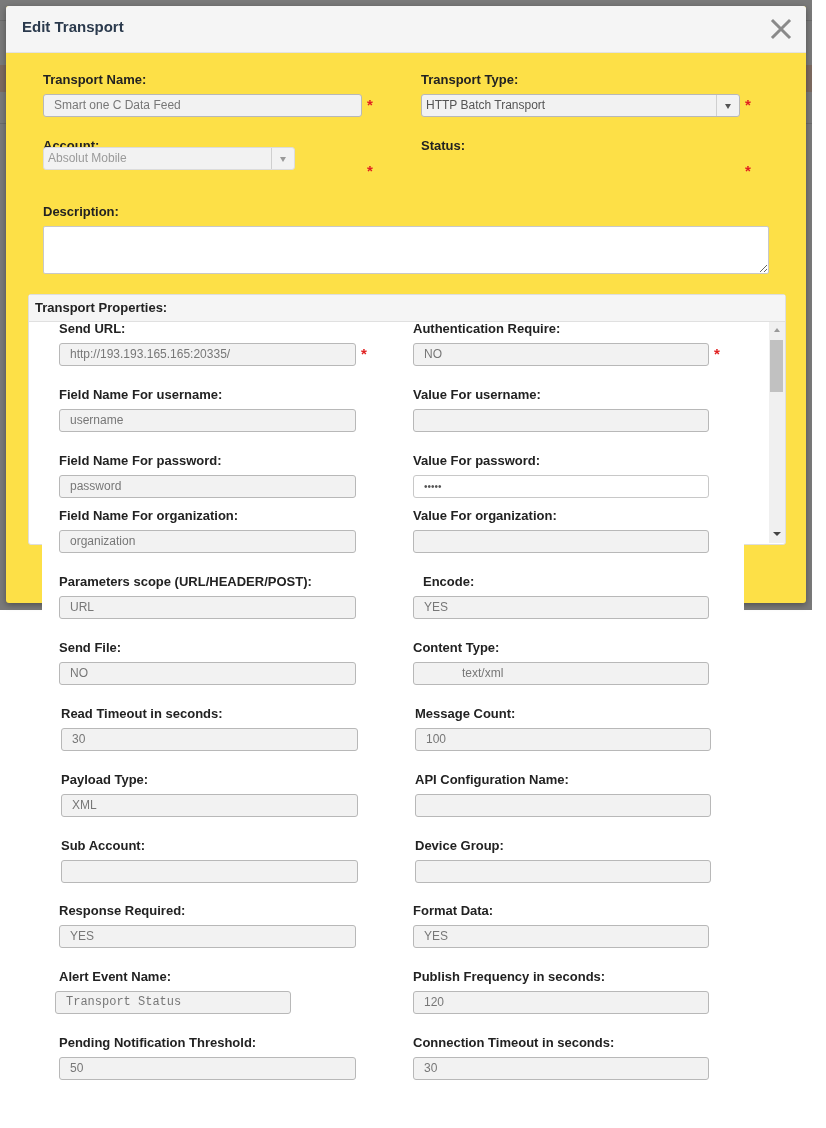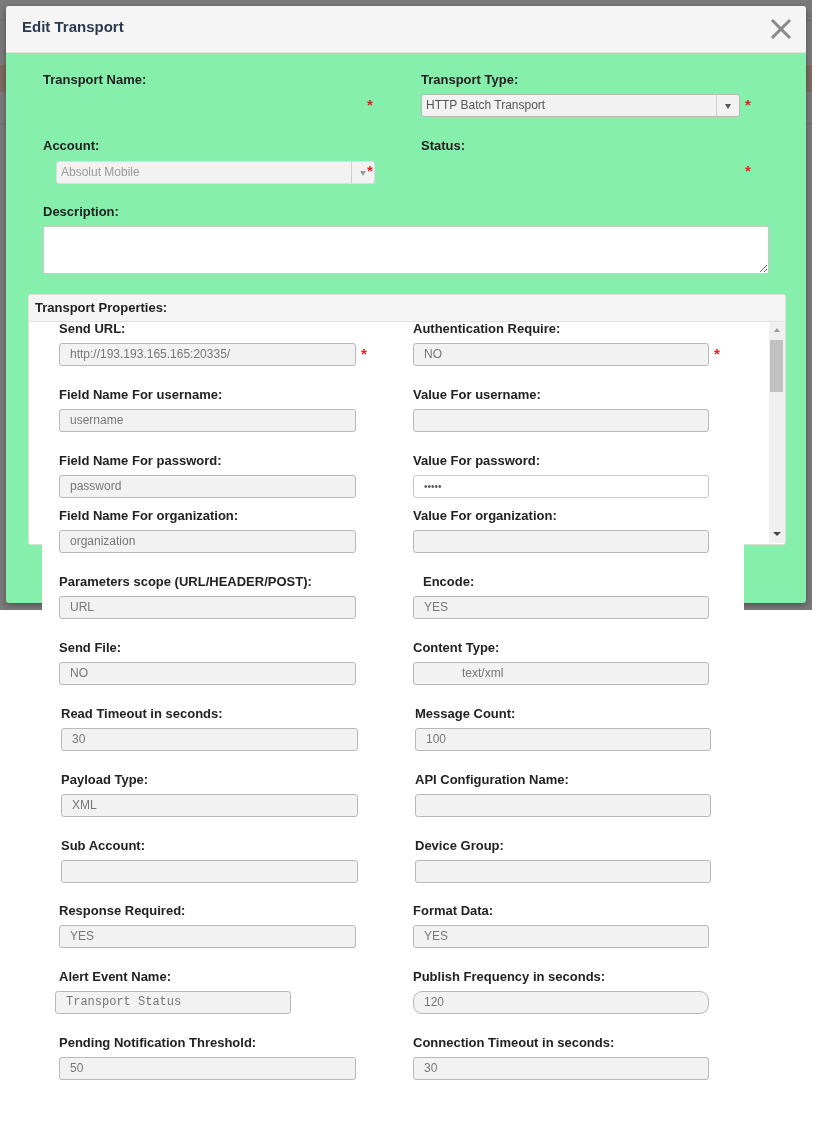--- a/index.html
+++ b/index.html
@@ -12,21 +12,21 @@
   .backdrop {
     position: absolute; left: 0; top: 0; width: 812px; height: 610px;
     background: #7a7a7a;
   }
   .backdrop .band1 { position:absolute; left:0; top:20px; width:100%; height:1px; background:#6c6c6c; }
   .backdrop .band2 { position:absolute; left:0; top:65px; width:100%; height:27px; background:#7d6a60; }
   .backdrop .band3 { position:absolute; left:0; top:123px; width:100%; height:1px; background:#6c6c6c; }
 
   .modal {
     position: absolute; left: 6px; top: 6px; width: 800px; height: 597px;
-    background: #86efac; border-radius: 3px;
+    background: #fde047; border-radius: 3px;
     box-shadow: 0 2px 6px rgba(0,0,0,0.35);
   }
   .modal-header {
     height: 46px; background: #f5f5f5; border-bottom: 1px solid #e3e3e3;
     border-radius: 3px 3px 0 0; position: relative;
   }
   .modal-title {
     position: absolute; left: 16px; top: 12px; font-size: 15px; font-weight: bold;
     color: #2b3a4d;
   }
@@ -107,31 +107,32 @@
   <div class="modal-header">
     <div class="modal-title">Edit Transport</div>
     <div class="close-btn">
       <svg width="22" height="22" viewBox="0 0 22 22">
         <path d="M3 3 L19 19 M19 3 L3 19" stroke="#8a8a8a" stroke-width="3" stroke-linecap="square"></path>
       </svg>
     </div>
   </div>
 
   <div class="lbl" style="left:37px;top:66px;">Transport Name:</div>
+  <div class="inp" style="left:37px;top:88px;width:319px;">Smart one C Data Feed</div>
   <div class="req" style="left:361px;top:91px;">*</div>
 
   <div class="lbl" style="left:415px;top:66px;">Transport Type:</div>
   <div class="inp sel dark" style="left:415px;top:88px;width:319px;">
     <span>HTTP Batch Transport</span>
     <span class="arrow"></span>
   </div>
   <div class="req" style="left:739px;top:91px;">*</div>
 
   <div class="lbl" style="left:37px;top:132px;">Account:</div>
-  <div class="inp sel disabled" style="left:37px;top:155px;width:319px;margin-left:13px;">
+  <div class="inp sel disabled" style="left:37px;top:141px;width:252px;">
     <span>Absolut Mobile</span>
     <span class="arrow"></span>
   </div>
   <div class="req" style="left:361px;top:157px;">*</div>
 
   <div class="lbl" style="left:415px;top:132px;">Status:</div>
   <div class="req" style="left:739px;top:157px;">*</div>
 
   <div class="lbl" style="left:37px;top:198px;text-align:right;">Description:</div>
   <textarea class="desc" style=""></textarea>
@@ -196,18 +197,18 @@
 <div class="inp" style="left:415px;top:860px;width:296px;"></div>
 
 <div class="lbl" style="left:59px;top:903px;">Response Required:</div>
 <div class="inp" style="left:59px;top:925px;width:297px;">YES</div>
 <div class="lbl" style="left:413px;top:903px;">Format Data:</div>
 <div class="inp" style="left:413px;top:925px;width:296px;">YES</div>
 
 <div class="lbl" style="left:59px;top:969px;">Alert Event Name:</div>
 <div class="inp" style="left:55px;top:991px;width:236px;font-family:Liberation Mono, monospace;">Transport Status</div>
 <div class="lbl" style="left:413px;top:969px;">Publish Frequency in seconds:</div>
-<div class="inp" style="left:413px;top:991px;width:296px;border-radius:9px;">120</div>
+<div class="inp" style="left:413px;top:991px;width:296px;">120</div>
 
 <div class="lbl" style="left:59px;top:1035px;">Pending Notification Threshold:</div>
 <div class="inp" style="left:59px;top:1057px;width:297px;">50</div>
 <div class="lbl" style="left:413px;top:1035px;">Connection Timeout in seconds:</div>
 <div class="inp" style="left:413px;top:1057px;width:296px;">30</div>
 
 </body></html>

